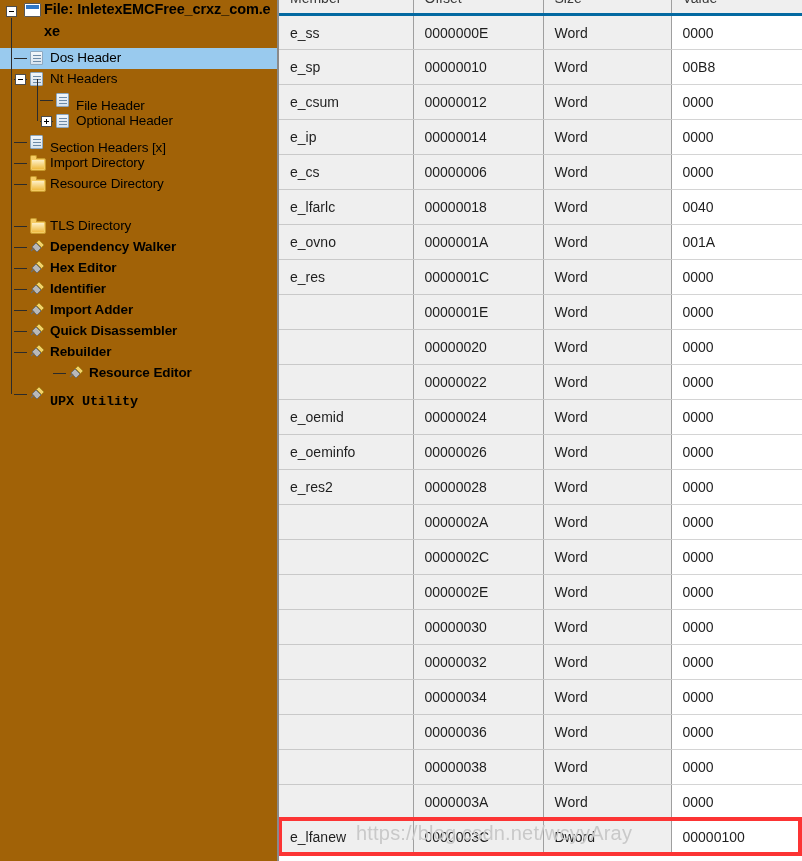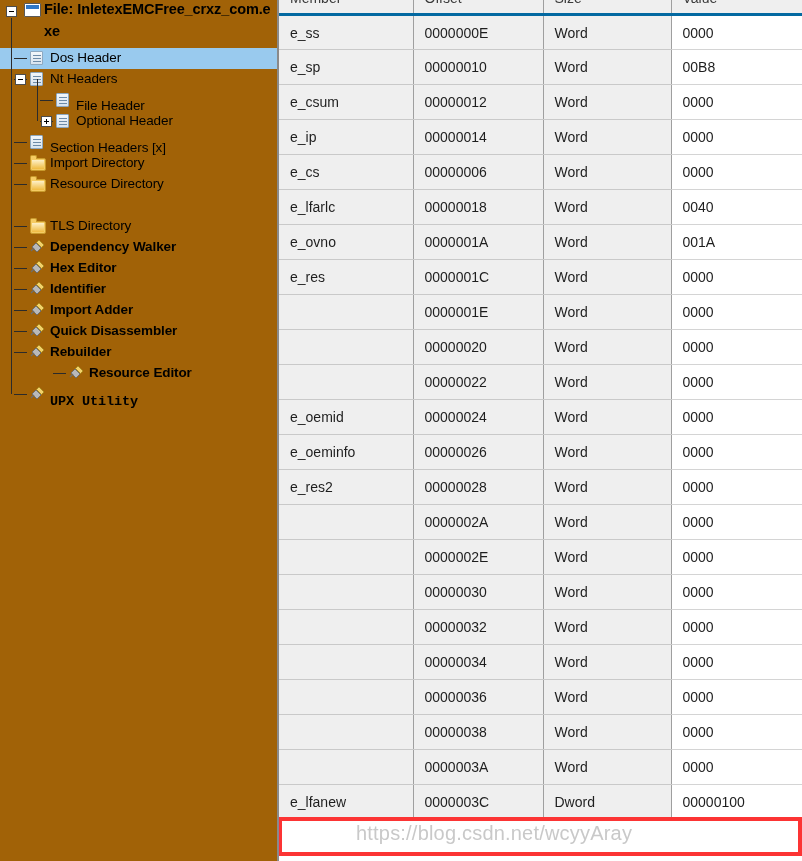--- a/index.html
+++ b/index.html
@@ -494,20 +494,26 @@
             <td class="val">0000</td>
           </tr>
           <tr class="data-row">
             <td></td>
             <td>0000002A</td>
             <td>Word</td>
             <td class="val">0000</td>
           </tr>
           <tr class="data-row">
             <td></td>
+            <td>0000002C</td>
+            <td>Word</td>
+            <td class="val">0000</td>
+          </tr>
+          <tr class="data-row">
+            <td></td>
             <td>0000002E</td>
             <td>Word</td>
             <td class="val">0000</td>
           </tr>
           <tr class="data-row">
             <td></td>
             <td>00000030</td>
             <td>Word</td>
             <td class="val">0000</td>
           </tr>

